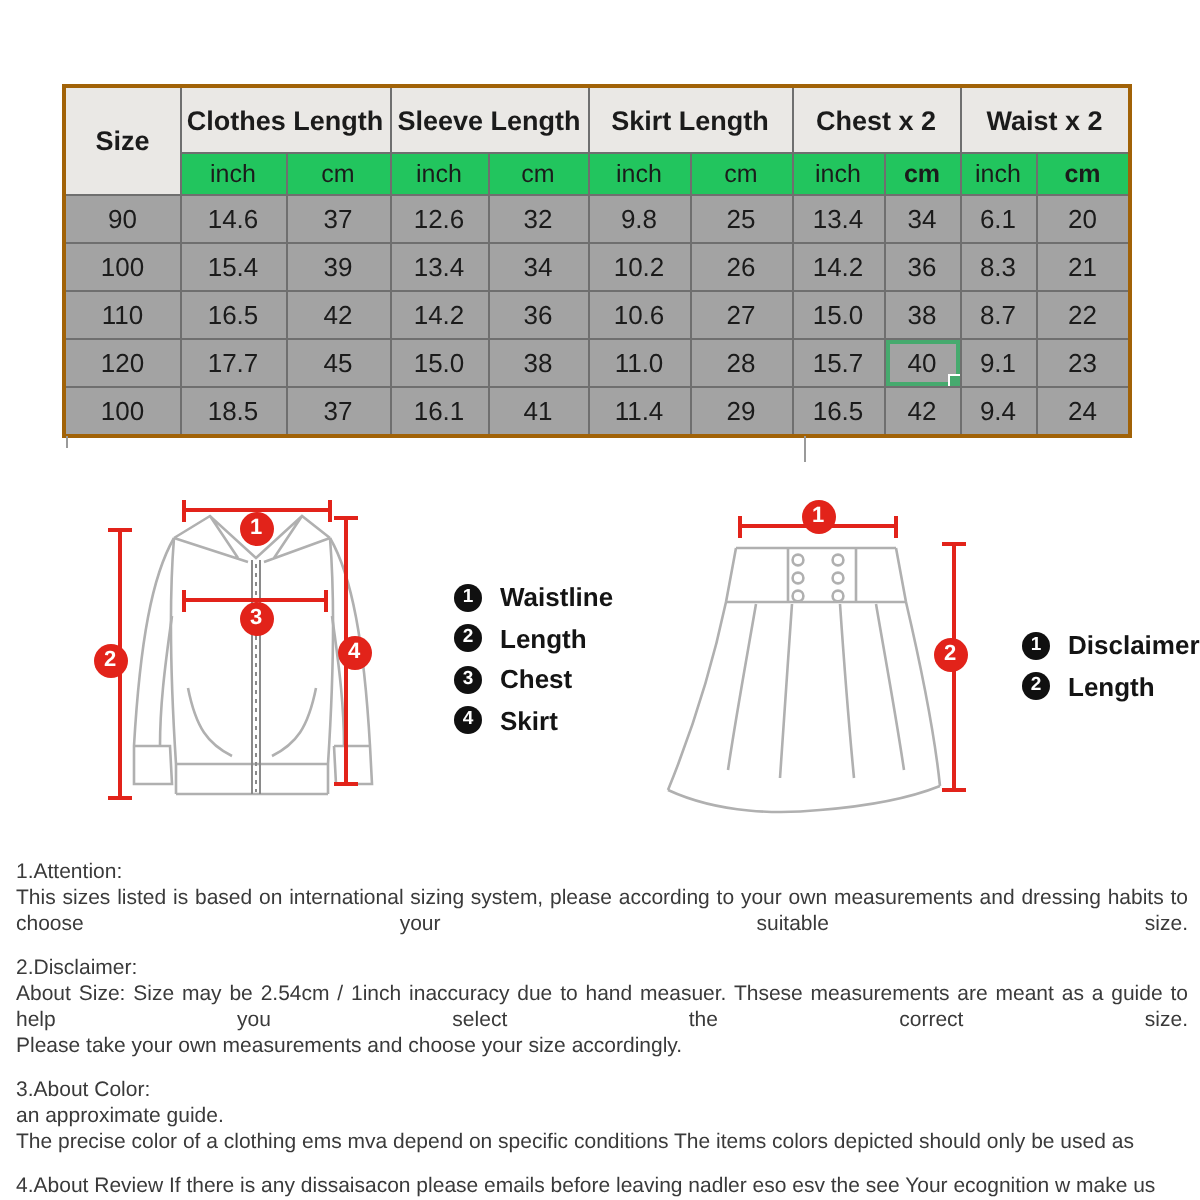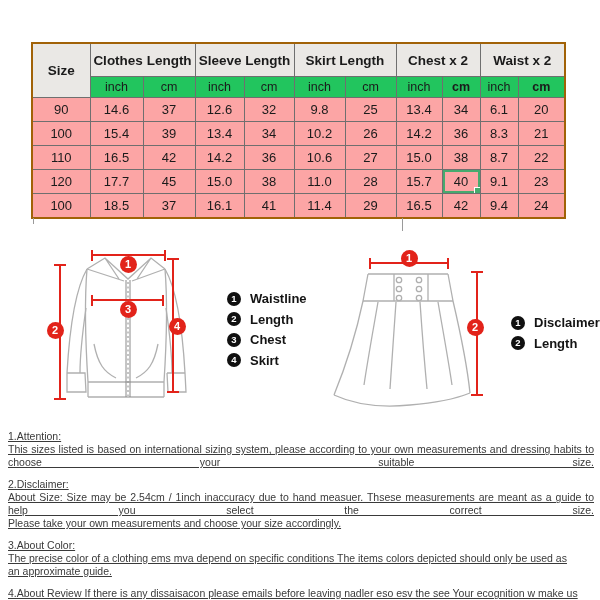--- a/index.html
+++ b/index.html
@@ -9,42 +9,42 @@
   
   #size-table-wrap{position:absolute;left:31px;top:42px;}
   table.sizetable{border-collapse:collapse;table-layout:fixed;border:2px solid #a16207;}
   table.sizetable th,table.sizetable td{
       border:1px solid #6f6f6f;text-align:center;vertical-align:middle;
       padding:0;color:#1b1b1b;white-space:nowrap;overflow:hidden;}
   tr.ghead th{height:32px;font-size:13.5px;font-weight:bold;background:#eae8e5;}
   th.corner{font-size:14px;}
   tr.uhead td{height:20px;font-size:12.5px;background:#22c55e;font-weight:normal;}
   tr.uhead td.b{font-weight:bold;}
-  tr.drow td{height:23px;font-size:13px;background:#fca5a5;margin-left:16px;}
+  tr.drow td{height:23px;font-size:13px;background:#a3a3a3;margin-left:16px;}
   td.sel{box-shadow:inset 0 0 0 2px #46aa6e;position:relative;}
   td.sel::after{content:"";position:absolute;right:-1px;bottom:-1px;
       width:5px;height:5px;background:#46aa6e;border:1px solid #fff;}
   .stub{position:absolute;background:#9a9a9a;}
 
   
   .diag{position:absolute;}
   .mk{position:absolute;width:17px;height:17px;margin-left:-8.5px;margin-top:-8.5px;
       border-radius:50%;background:#e2231a;color:#fff;font-weight:bold;
       font-size:11px;line-height:17px;text-align:center;z-index:3;}
 
   
   .lg{position:absolute;color:#141414;font-size:13px;font-weight:bold;}
   .lg .row{display:flex;align-items:center;height:15px;margin-bottom:5.5px;}
   .lg .bullet{flex:0 0 14px;width:14px;height:14px;border-radius:50%;background:#101010;
       color:#fff;font-size:9.5px;line-height:14px;text-align:center;font-weight:bold;
       margin-right:9px;}
 
   
   .notes{position:absolute;left:8px;top:430px;width:586px;color:#3a3a3a;}
-  .note{margin-bottom:9px;text-decoration:underline;}
+  .note{margin-bottom:9px;}
   .note div{font-size:10.5px;line-height:13px;}
   .just{text-align:justify;text-align-last:justify;}
 </style>
 </head>
 <body>
 
 <div id="stage">
 
   <div id="size-table-wrap">
     <table class="sizetable">
@@ -237,22 +237,22 @@
       <div>1.Attention:</div>
       <div class="just">This sizes listed is based on international sizing system, please according to your own measurements and dressing habits to choose your suitable size.</div>
     </div>
     <div class="note">
       <div>2.Disclaimer:</div>
       <div class="just">About Size: Size may be 2.54cm / 1inch inaccuracy due to hand measuer. Thsese measurements are meant as a guide to help you select the correct size.</div>
       <div>Please take your own measurements and choose your size accordingly.</div>
     </div>
     <div class="note">
       <div>3.About Color:</div>
+      <div>an approximate guide.</div>
       <div>The precise color of a clothing ems mva depend on specific conditions The items colors depicted should only be used as</div>
-      <div>an approximate guide.</div>
     </div>
     <div class="note">
       <div>4.About Review If there is any dissaisacon please emails before leaving nadler eso esv the see Your ecognition w make us more</div>
 
     </div>
   </div>
 
 </div>
 
 </body></html>

